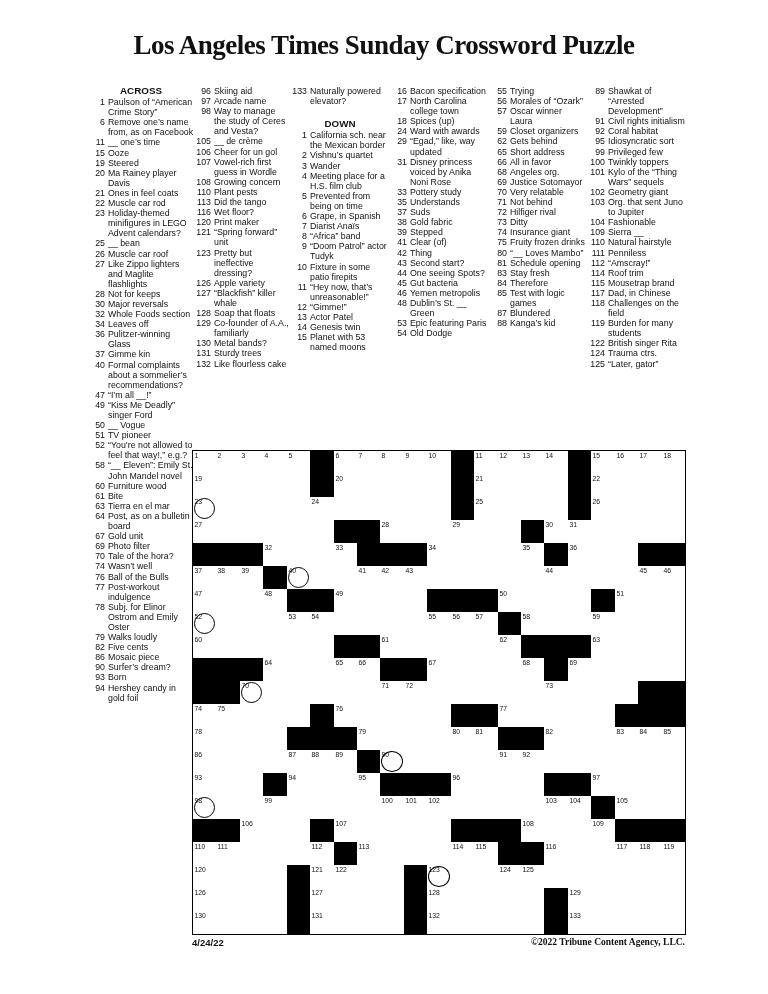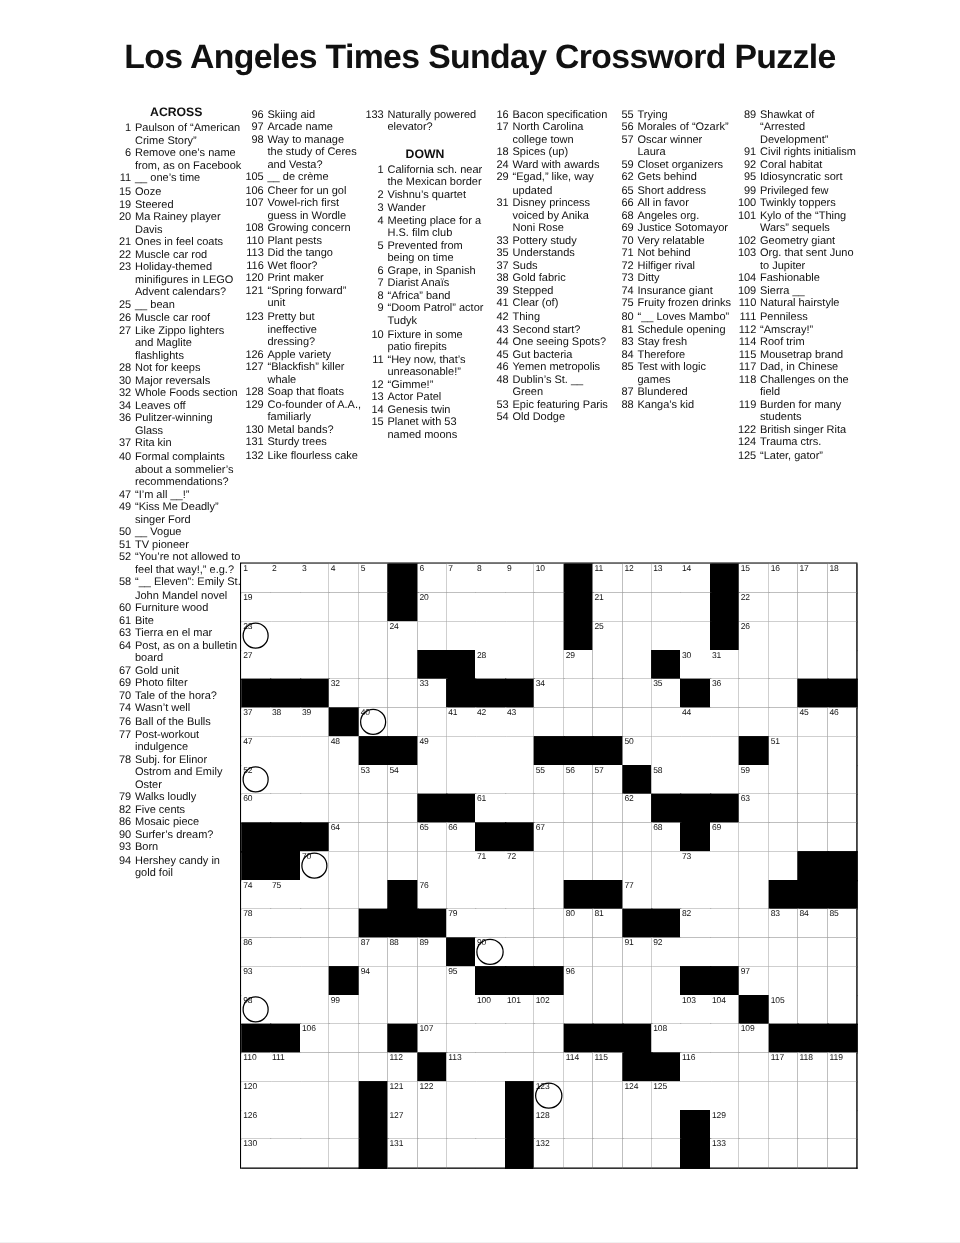--- a/index.html
+++ b/index.html
@@ -1,17 +1,17 @@
 <!DOCTYPE html>
 <html><head>
 <meta charset="utf-8">
 <style>
   html,body{margin:0;padding:0;background:#e8e8e8;}
   .page{position:relative;width:768px;height:994px;background:#ffffff;font-family:"Liberation Sans",sans-serif;color:#111;overflow:hidden;margin:0 auto;}
-  .title{position:absolute;top:30px;left:0;width:768px;text-align:center;font-size:27px;font-weight:bold;letter-spacing:-0.5px;margin:0;}
+  .title{position:absolute;top:30px;left:0;width:768px;text-align:center;font-size:27px;font-weight:bold;letter-spacing:-0.5px;margin:0;font-family:Liberation Serif, serif;}
   .edited{position:absolute;top:63px;left:0;width:768px;text-align:center;font-family:"Liberation Serif",serif;font-size:13px;}
   .col{position:absolute;top:86px;font-size:8.8px;line-height:10.1px;}
   #col-1{left:88px;width:106px;}
   #col-2{left:194px;width:95px;}
   #col-3{left:290px;width:100px;}
   #col-4{left:390px;width:99px;}
   #col-5{left:490px;width:96px;}
   #col-6{left:588px;width:101px;}
   .byline{font-weight:bold;font-size:9.4px;line-height:11px;margin-bottom:2px;}
   .sec-heading{font-weight:bold;font-size:9.8px;text-align:center;margin:13px 0 1px 0;}
@@ -99,21 +99,21 @@
       <div class="clue">
         <span class="cn">34</span>
         <span class="ct">Leaves off</span>
       </div>
       <div class="clue">
         <span class="cn">36</span>
         <span class="ct">Pulitzer-winning Glass</span>
       </div>
       <div class="clue">
         <span class="cn">37</span>
-        <span class="ct">Rita kin</span>
+        <span class="ct">Gimme kin</span>
       </div>
       <div class="clue">
         <span class="cn">40</span>
         <span class="ct">Formal complaints about a sommelier’s recommendations?</span>
       </div>
       <div class="clue">
         <span class="cn">47</span>
         <span class="ct">“I’m all __!”</span>
       </div>
       <div class="clue">
@@ -1327,13 +1327,17 @@
       <div class="cell black" style="left: 351px; top: 460px; width: 25px; height: 24px;"></div>
       <div class="cell" style="left: 375px; top: 460px; width: 24px; height: 24px;">
         <span class="cellnum">133</span>
       </div>
       <div class="cell" style="left: 398px; top: 460px; width: 25px; height: 24px;"></div>
       <div class="cell" style="left: 422px; top: 460px; width: 24px; height: 24px;"></div>
       <div class="cell" style="left: 445px; top: 460px; width: 25px; height: 24px;"></div>
       <div class="cell" style="left: 469px; top: 460px; width: 24px; height: 24px;"></div>
     </div>
 
+  <div class="footer">
+    <span class="fdate">4/24/22</span>
+    <span class="fcopy">©2022 Tribune Content Agency, LLC.</span>
+  </div>
 </div>
 
 </body></html>

